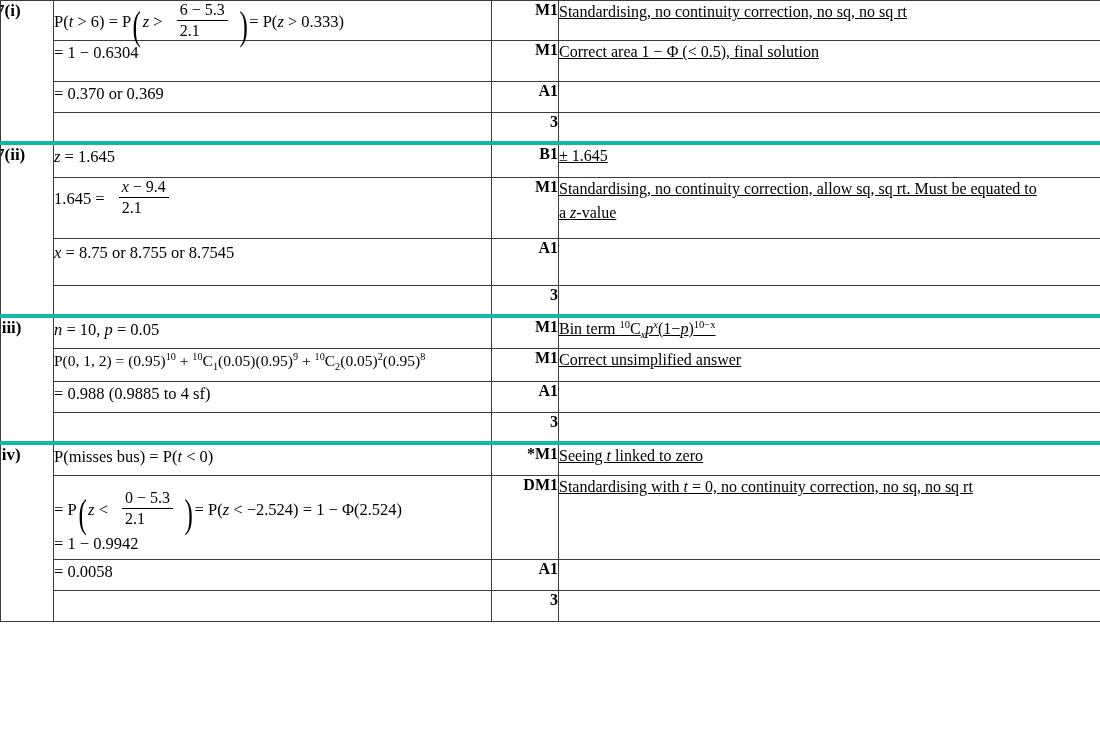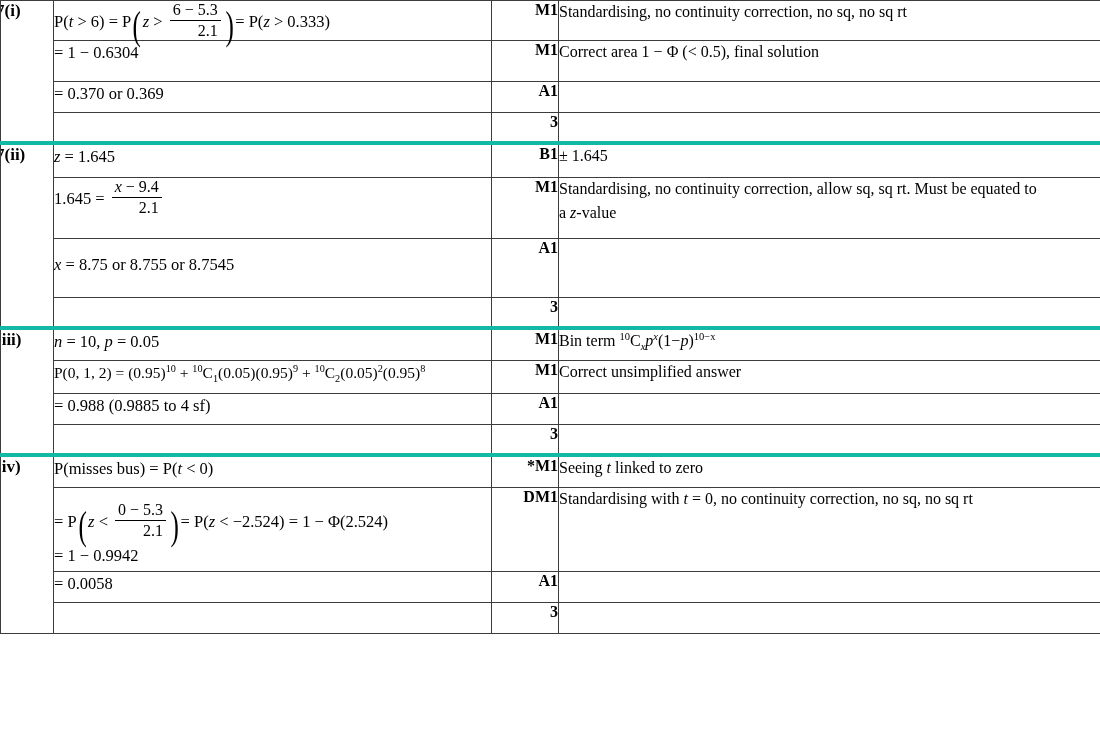--- a/index.html
+++ b/index.html
@@ -75,32 +75,33 @@
     padding: 7px 9px 7px 4px;
     font-size: 16px;
     font-weight: 700;
     font-family: "Liberation Serif", "DejaVu Serif", serif;
     white-space: nowrap;
   }
   td.comment {
     padding: 7px 8px 7px 8px;
     font-size: 16px;
     line-height: 1.38;
+    text-decoration: underline;
   }
 
   
   .math { font-family: "Liberation Serif", "DejaVu Serif", serif; }
   i, .var { font-style: italic; }
   .up { font-style: normal; }
 
   .frac {
     display: inline-block;
     vertical-align: -0.52em;
-    text-align: right;
-    margin: 0 3px;
+    text-align: left;
+    margin: 0 10px;
     line-height: 1.12;
   }
   .frac .num {
     display: block;
     padding: 0 3px 1px 3px;
     border-bottom: 1.2px solid #000;
     font-size: 0.97em;
   }
   .frac .den {
     display: block;
@@ -181,21 +182,21 @@
     <td class="work tall" style="height:60px">
       <span class="math nowrap"><span>1.645 = </span><span class="frac"><span class="num"><i>x</i><span> − 9.4</span></span><span class="den">2.1</span></span></span>
     </td>
     <td class="mark">M1</td>
     <td class="comment">
       <span>Standardising, no continuity correction, allow sq, sq rt. Must be equated to</span>
       <span class="line2"><span>a </span><i>z</i><span>-value</span></span>
     </td>
   </tr>
   <tr>
-    <td class="work" style="height:44px;padding-top:14px">
+    <td class="work" style="height:44px;padding-top:2px">
       <span class="math"><i>x</i><span> = 8.75 or 8.755 or 8.7545</span></span>
     </td>
     <td class="mark">A1</td>
     <td class="comment"></td>
   </tr>
   <tr>
     <td class="work" style="height:28px"></td>
     <td class="mark">3</td>
     <td class="comment"></td>
   </tr>

